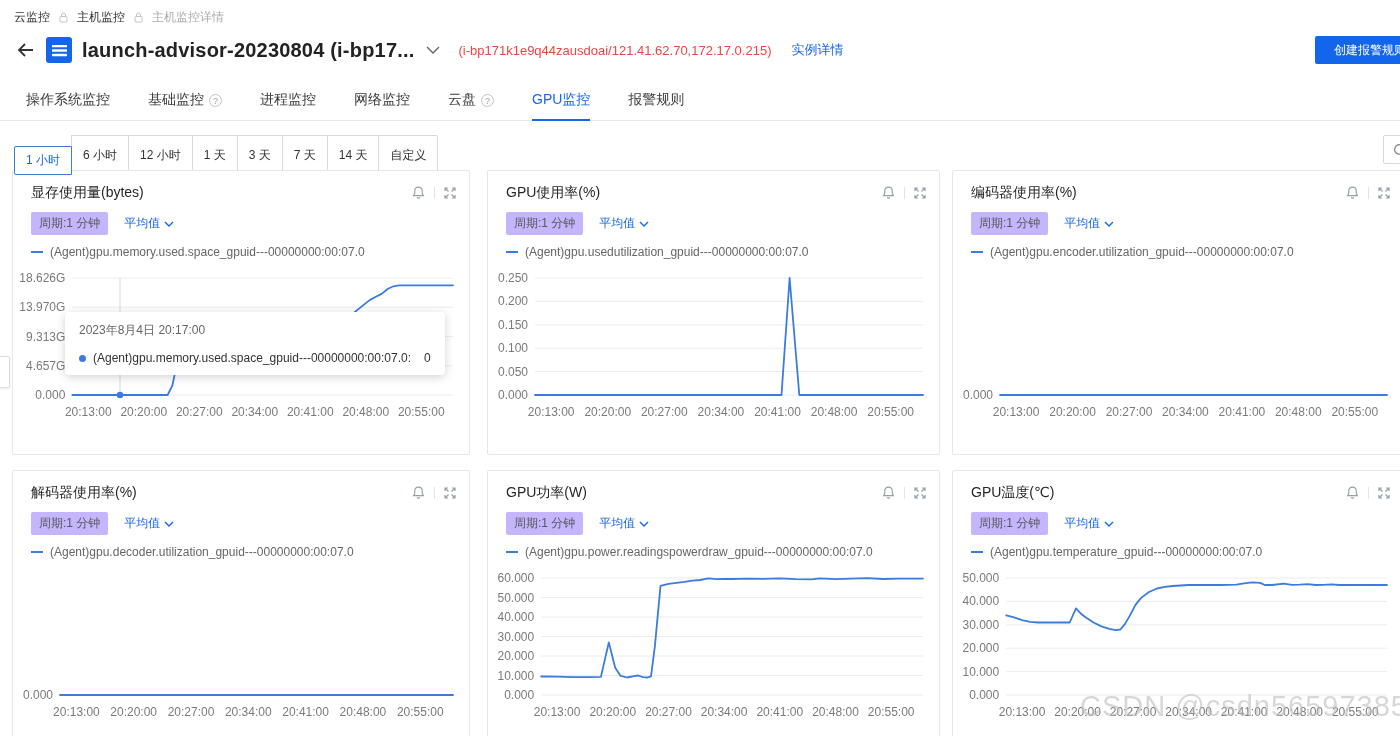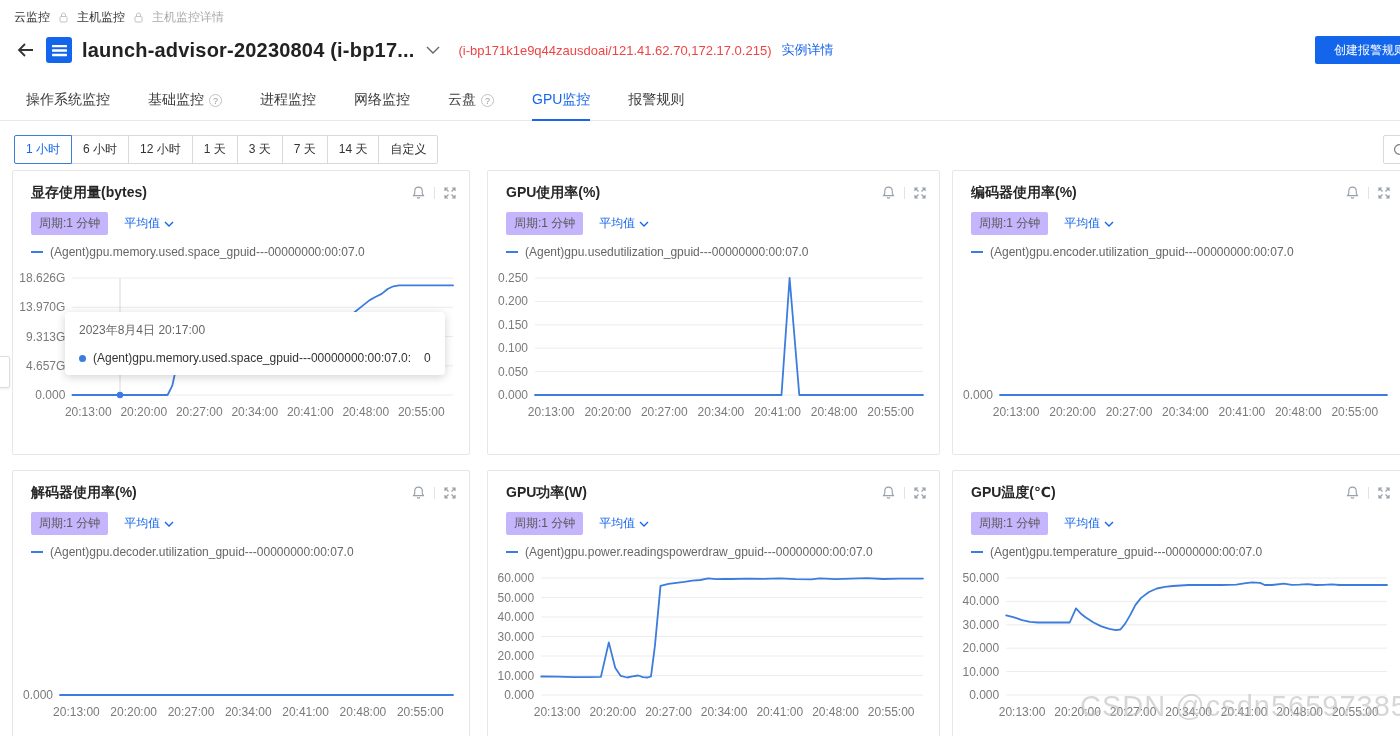--- a/index.html
+++ b/index.html
@@ -10,45 +10,45 @@
   .abs{position:absolute;}
   
   .breadcrumb{top:9px;left:14px;display:flex;align-items:flex-end;gap:9px;font-size:12px;}
   .crumb{color:#333;cursor:pointer;}
   .crumb.current{color:#aaa;cursor:default;}
   
   .header-row{top:31px;left:16px;height:38px;display:flex;align-items:center;gap:10px;}
   .ecs-icon{width:26px;height:26px;background:#1366ec;border-radius:3px;display:flex;align-items:center;justify-content:center;}
   .page-title{font-size:20px;font-weight:700;color:#222;letter-spacing:.2px;}
   .inst-info{font-size:13px;color:#ef4444;margin-left:8px;}
-  .inst-link{font-size:13px;color:#1766ec;cursor:pointer;}
+  .inst-link{font-size:13px;color:#1766ec;margin-left:10px;cursor:pointer;}
   .create-btn{top:36px;left:1315px;width:110px;height:28px;background:#1366ec;color:#fff;font-size:12px;
     border:none;border-radius:2px;display:flex;align-items:center;justify-content:center;cursor:pointer;}
   
   .tabbar{top:86px;left:0;right:0;height:35px;border-bottom:1px solid #e8e8e8;display:flex;gap:38px;
     padding:6px 0 0 26px;font-size:14px;box-sizing:border-box;}
   .tab{position:relative;padding-bottom:12px;display:flex;align-items:center;gap:5px;color:#3a3a3a;cursor:pointer;white-space:nowrap;}
   .tab.active{color:#1766ec;}
   .tab.active::after{content:"";position:absolute;left:0;right:0;bottom:-1px;height:2px;background:#1766ec;}
   .help-circle{width:13px;height:13px;border:1px solid #c4c4c4;border-radius:50%;color:#9a9a9a;
     font-size:9px;line-height:13px;text-align:center;box-sizing:border-box;}
   
   .time-row{top:135px;left:14px;display:flex;}
   .tbtn{padding:5px 11px;font-size:12px;border:1px solid #d9d9d9;margin-left:-1px;background:#fff;color:#333;
     cursor:pointer;position:relative;white-space:nowrap;}
-  .tbtn:first-child{border-radius:2px 0 0 2px;margin-left:0;}
+  .tbtn:first-child{border-radius:2px 0 0 2px;margin-left:0;margin-top:11px;}
   .tbtn:last-child{border-radius:0 2px 2px 0;}
   .tbtn.active{color:#1766ec;border-color:#3c7dd9;z-index:2;}
   .refresh-btn{top:135px;left:1383px;width:30px;height:27px;border:1px solid #d9d9d9;border-radius:2px;
     background:#fff;display:flex;align-items:center;justify-content:center;cursor:pointer;}
   .left-handle{top:356px;left:-7px;width:15px;height:30px;border:1px solid #ddd;background:#fff;border-radius:2px;
     box-shadow:0 1px 3px rgba(0,0,0,.08);cursor:pointer;}
   
   .card{position:absolute;height:285px;background:#fff;border:1px solid #e7e7e7;border-radius:2px;box-sizing:border-box;}
-  .card-title{position:absolute;top:13px;left:18px;font-size:14px;font-weight:700;color:#262626;}
+  .card-title{position:absolute;top:13px;left:18px;font-size:14px;font-weight:400;color:#262626;}
   .card-icons{position:absolute;top:14px;right:12px;display:flex;gap:8px;align-items:center;color:#98a0a8;}
   .card-icons .clickable{cursor:pointer;display:flex;}
   .vdiv{width:1px;height:12px;background:#e3e3e3;}
   .card-controls{position:absolute;top:41px;left:18px;display:flex;gap:16px;align-items:center;}
   .badge{background:#c4b5fd;color:#595959;font-size:12px;padding:3px 8px;border-radius:2px;white-space:nowrap;}
   .agg{color:#1766ec;font-size:12px;display:flex;gap:4px;align-items:center;cursor:pointer;white-space:nowrap;}
   .legend{position:absolute;top:74px;left:18px;display:flex;gap:7px;align-items:center;font-size:12px;color:#666;white-space:nowrap;}
   .legend-marker{width:12px;height:2px;background:#3b7cdd;flex:none;}
   svg.chart{position:absolute;left:4px;top:95px;}
   

